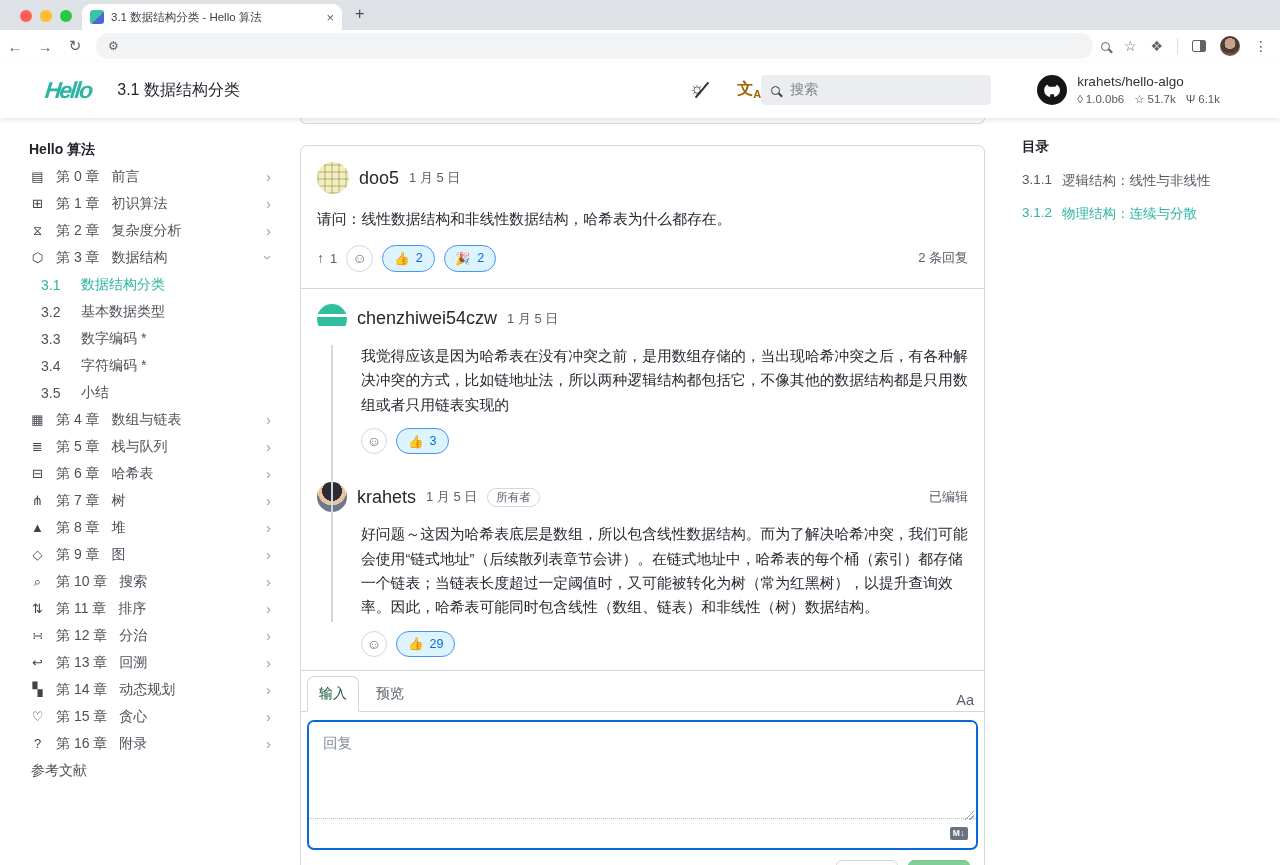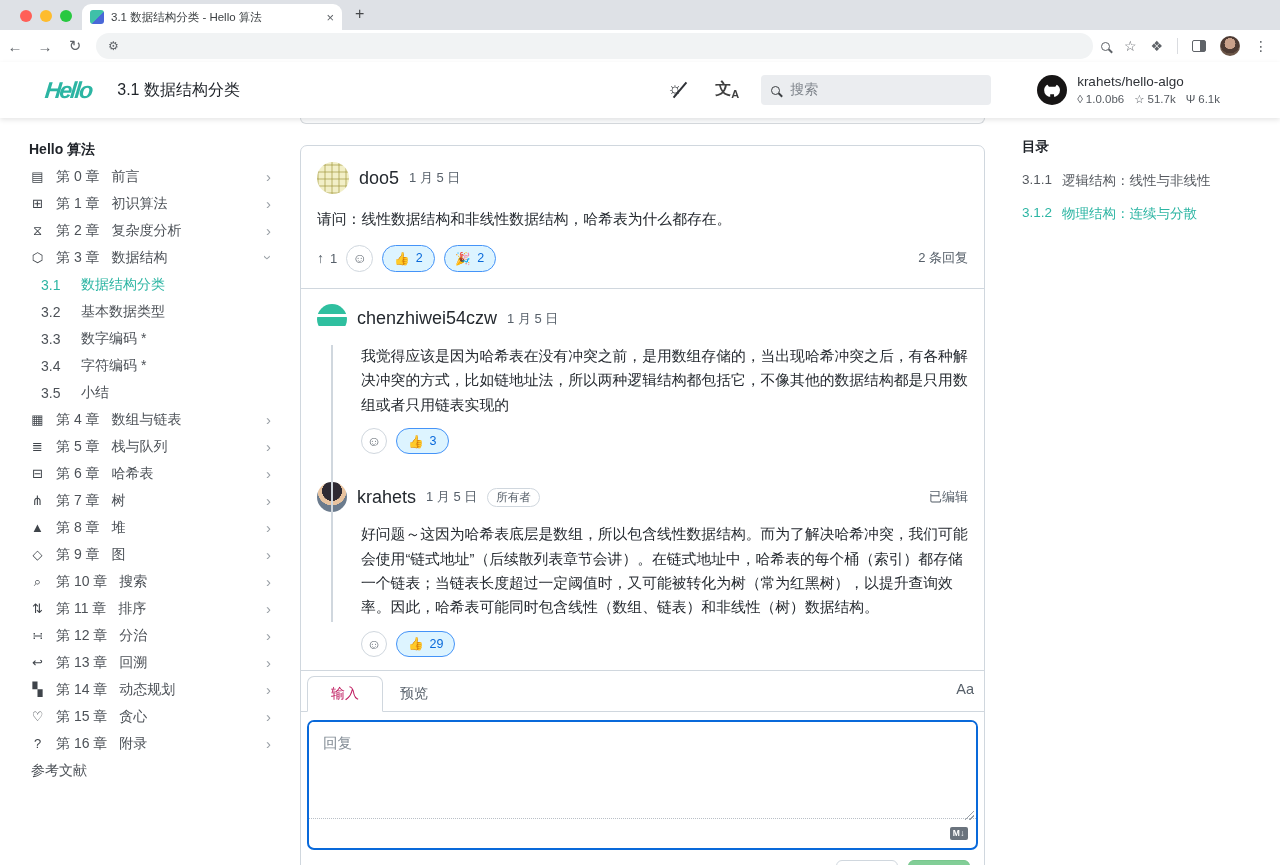--- a/index.html
+++ b/index.html
@@ -32,21 +32,21 @@
   .user-avatar{width:20px;height:20px;border-radius:50%;background:radial-gradient(circle at 50% 38%,#caa18a 0 34%,#4e3b33 35% 60%,#6b5547 61%);}
 
   
   .siteheader{position:absolute;top:62px;left:0;width:1280px;height:56px;background:#fff;box-shadow:0 2px 5px rgba(0,0,0,0.10);display:flex;align-items:center;z-index:5;}
   .logo{margin-left:45px;font-weight:bold;font-style:italic;font-size:23px;color:#2cb5a3;letter-spacing:-2px;transform:skewX(-6deg);}
   .page-title{margin-left:26px;font-size:16px;color:#1f2329;}
   .hdr-actions{margin-left:auto;display:flex;align-items:center;}
   .theme-ic{position:relative;width:24px;height:24px;margin-right:22px;}
   .theme-ic .sun{position:absolute;left:-2px;top:1px;font-size:17px;color:#2f3237;}
   .theme-ic .slash{position:absolute;left:10px;top:2px;width:2px;height:20px;background:#2f3237;transform:rotate(40deg);}
-  .lang-ic{font-size:16px;font-weight:bold;color:#404040;margin-right:22px;}
+  .lang-ic{font-size:16px;font-weight:bold;color:#a16207;}
   .lang-ic sub{font-size:11px;}
   .searchbox{width:230px;height:30px;background:#ebedf0;border-radius:4px;display:flex;align-items:center;padding:0 10px;gap:10px;margin-right:46px;}
   .searchbox .mag{border-color:#3c4043;}
   .searchbox .mag::after{background:#3c4043;}
   .search-ph{font-size:14px;color:#80868d;}
   .repo{display:flex;align-items:center;gap:10px;margin-right:60px;}
   .octocat{width:30px;height:30px;border-radius:50%;background:#171515;position:relative;flex:none;}
   .octocat::after{content:"";position:absolute;left:7px;top:9px;width:16px;height:13px;background:#fff;border-radius:7px 7px 8px 8px;clip-path:polygon(0 28%,18% 0,30% 22%,70% 22%,82% 0,100% 28%,100% 100%,62% 100%,62% 78%,38% 78%,38% 100%,0 100%);}
   .repo-name{font-size:13.5px;color:#2f3237;}
   .repo-stats{font-size:11.5px;color:#555a60;display:flex;gap:10px;margin-top:3px;}
@@ -102,23 +102,23 @@
   .reply-head{display:flex;align-items:center;gap:10px;}
   .avatar30{width:30px;height:30px;border-radius:50%;flex:none;}
   .reply-body{margin-left:44px;margin-top:10px;font-size:14.8px;line-height:1.65;color:#24292f;}
   .reply-foot{margin-left:44px;margin-top:11px;display:flex;align-items:center;gap:9px;}
   .smiley.sm{width:26px;height:26px;}
   .pill.sm{height:26px;}
 
   
   .c-editor{border-top:1px solid #d0d7de;}
   .tabs{display:flex;align-items:flex-end;border-bottom:1px solid #d0d7de;padding:6px 10px 0 6px;height:41px;position:relative;}
-  .tab-active{background:#fff;border:1px solid #d0d7de;border-bottom:1px solid #fff;margin-bottom:-1px;border-radius:7px 7px 0 0;padding:8px 23px;font-size:14px;color:#be185d;}
+  .tab-active{background:#fff;border:1px solid #d0d7de;border-bottom:1px solid #fff;margin-bottom:-1px;border-radius:7px 7px 0 0;padding:8px 11px;font-size:14px;color:#14532d;}
   .tab-idle{padding:8px 17px;font-size:14px;color:#57606a;}
-  .fmt{margin-left:auto;margin-bottom:14px;font-size:14.5px;color:#57606a;}
+  .fmt{margin-left:auto;margin-bottom:3px;font-size:14.5px;color:#57606a;}
   .editor-box{margin:8px 6px 0 6px;border:2px solid #0969da;border-radius:7px;overflow:hidden;background:#fff;}
   .editor-box textarea{display:block;width:100%;height:96px;border:none;outline:none;resize:none;padding:12px 14px;font-size:14.5px;font-family:"Liberation Sans","DejaVu Sans",sans-serif;color:#24292f;}
   .editor-box textarea::placeholder{color:#828b94;}
   .editor-foot{border-top:1px dotted #b9c0c7;height:30px;display:flex;align-items:center;justify-content:flex-end;padding:0 8px;position:relative;}
   .md-badge{background:#6a737d;color:#fff;font-size:8.5px;font-weight:bold;border-radius:2px;padding:1.5px 3px;letter-spacing:0.5px;}
   .resize-corner{position:absolute;right:2px;top:-8px;width:9px;height:9px;background:
      linear-gradient(135deg,transparent 0 45%,#9aa0a6 45% 55%,transparent 55% 70%,#9aa0a6 70% 80%,transparent 80%);}
   .editor-btns{display:flex;justify-content:flex-end;gap:10px;padding:10px 8px 10px 0;margin-right:6px;}
   .btn{height:31px;border-radius:6px;font-size:14px;display:flex;align-items:center;justify-content:center;padding:0 16px;}
   .btn.cancel{background:#fff;border:1px solid #d0d7de;color:#24292f;}

